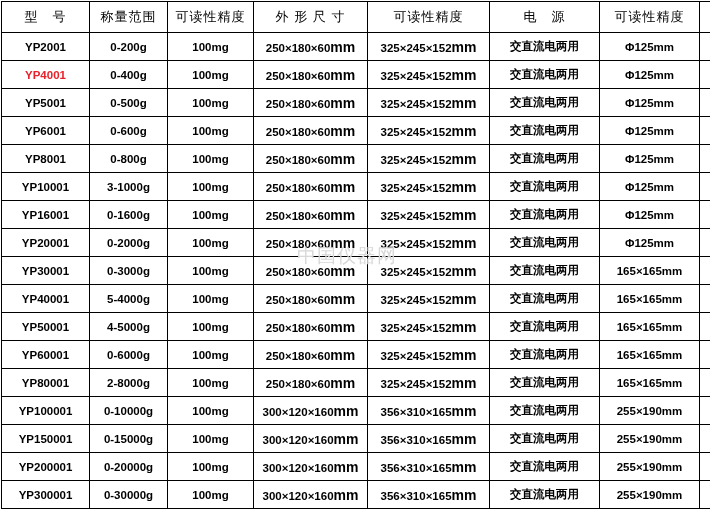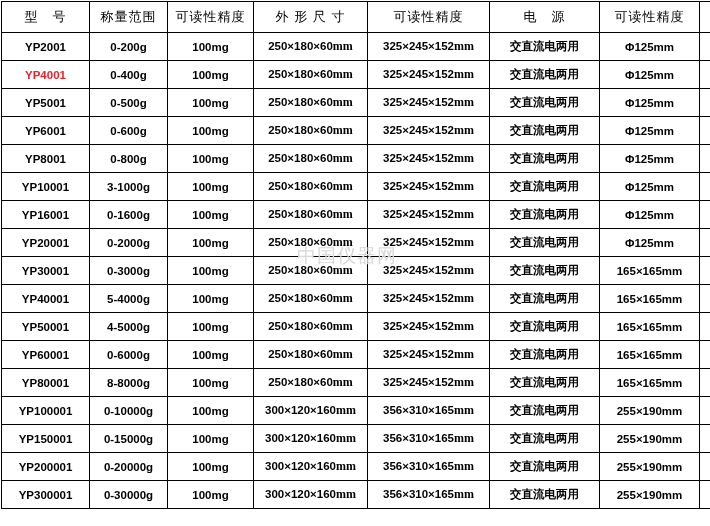--- a/index.html
+++ b/index.html
@@ -47,24 +47,23 @@
   .col-dim     { width: 114px; }
   .col-pack    { width: 122px; }
   .col-power   { width: 110px; }
   .col-pan     { width: 100px; }
   .col-weight  { width: 58px; }
 
   td.highlight {
     color: #e8222a;
   }
   .unit-mm {
-    font-size: 12px;
+    font-size: 14px;
     vertical-align: baseline;
     letter-spacing: 0;
-    font-family: Liberation Serif, serif;
   }
   .watermark {
     position: absolute;
     left: 0;
     right: 16px;
     top: 243px;
     text-align: center;
     font-size: 19px;
     color: #d8d8d8;
     font-family: "Liberation Sans", "DejaVu Sans", sans-serif;
@@ -218,21 +217,21 @@
         <td>0-6000g</td>
         <td>100mg</td>
         <td>250×180×60<span class="unit-mm">mm</span></td>
         <td>325×245×152<span class="unit-mm">mm</span></td>
         <td>交直流电两用</td>
         <td>165×165mm</td>
         <td>1.3kg</td>
       </tr>
       <tr>
         <td>YP80001</td>
-        <td>8-8000g</td>
+        <td>2-8000g</td>
         <td>100mg</td>
         <td>250×180×60<span class="unit-mm">mm</span></td>
         <td>325×245×152<span class="unit-mm">mm</span></td>
         <td>交直流电两用</td>
         <td>165×165mm</td>
         <td>1.3kg</td>
       </tr>
       <tr>
         <td>YP100001</td>
         <td>0-10000g</td>

